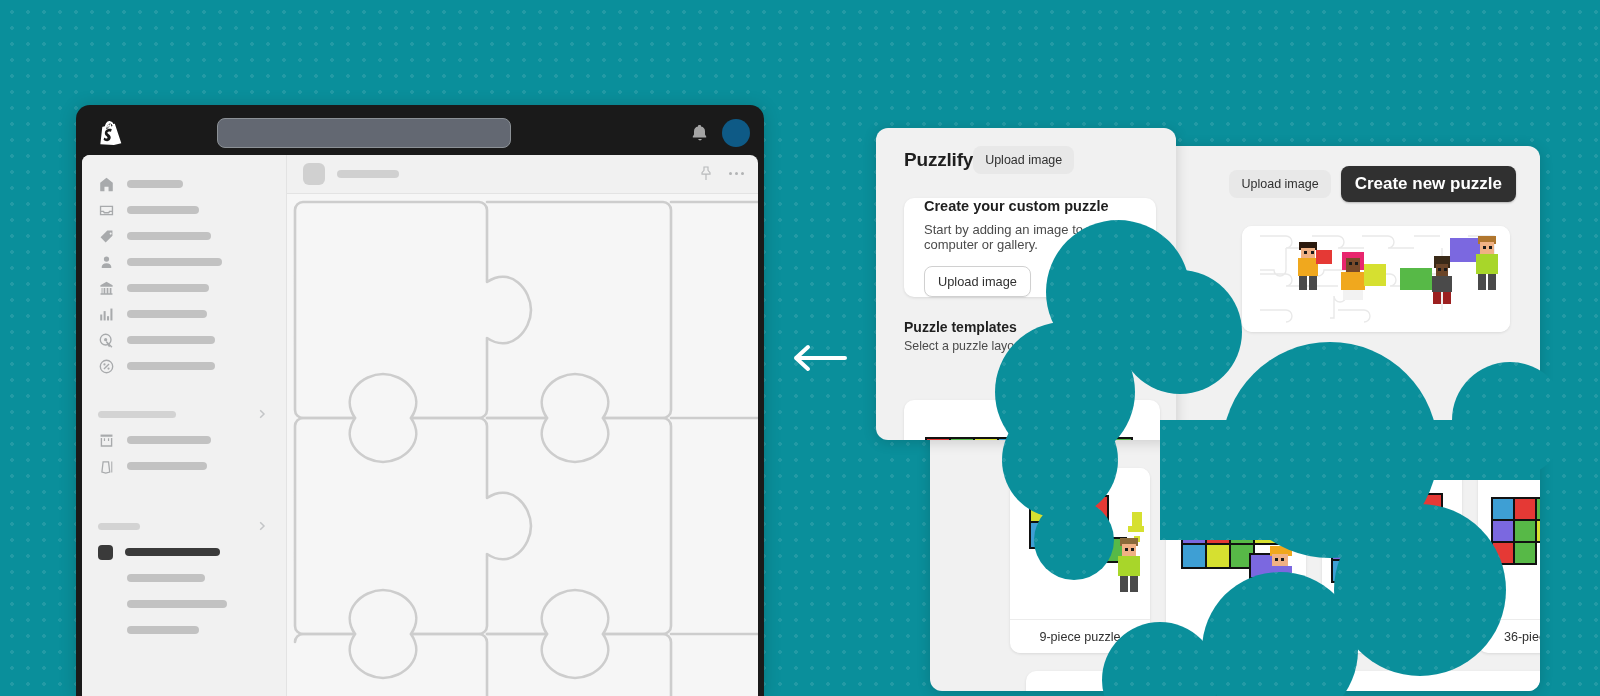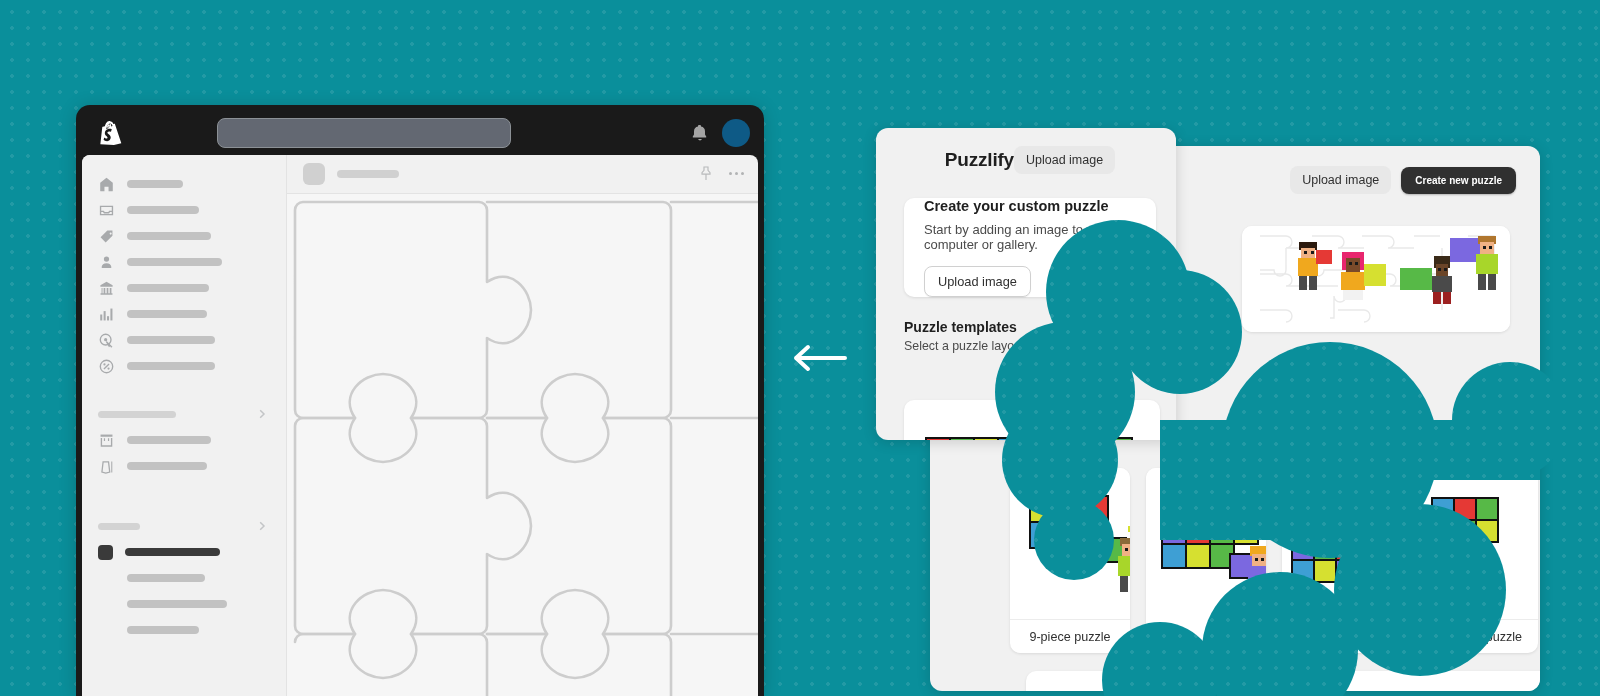--- a/index.html
+++ b/index.html
@@ -125,32 +125,32 @@
   
   .panel-back {
     left: 70px; top: 26px; width: 610px; height: 545px;
   }
   
   .panel-front {
     left: 16px; top: 8px; width: 300px; height: 312px;
   }
 
   .panel-head {
-    display: flex; align-items: center; justify-content: center;
+    display: flex; align-items: center; justify-content: flex-start;
     padding: 18px 20px 10px 28px;
   }
   .panel-title { font-size: 19px; font-weight: 700; color: #1f1f1f; letter-spacing: -0.2px; }
   .btn-secondary {
     background: #e8e8e8; color: #303030;
     font-size: 12.5px; padding: 7px 12px; border-radius: 8px;
     border: none; white-space: nowrap;
   }
   .btn-primary {
     background: #303030; color: #ffffff;
-    font-size: 10px; font-weight: 600;
+    font-size: 17px; font-weight: 600;
     padding: 8px 14px; border-radius: 8px; border: none;
     white-space: nowrap;
     box-shadow: 0 1px 2px rgba(0,0,0,0.25);
   }
   .head-actions { display: flex; align-items: center; gap: 10px; }
 
   .card {
     background: #ffffff; border-radius: 10px;
     box-shadow: 0 1px 3px rgba(0,0,0,0.10);
   }
@@ -170,21 +170,21 @@
   
   .hero-card {
     position: absolute; left: 312px; top: 80px; width: 268px; height: 106px;
     background: #fff; border-radius: 10px; overflow: hidden;
     box-shadow: 0 1px 3px rgba(0,0,0,0.10);
   }
 
   
   .tpl-row { position: absolute; left: 80px; top: 322px; display: flex; gap: 16px; }
   .tpl-card {
-    width: 120px; height: 185px;
+    width: 140px; height: 185px;
     background: #fff; border-radius: 10px;
     box-shadow: 0 1px 3px rgba(0,0,0,0.10);
     display: flex; flex-direction: column; overflow: hidden;
   }
   .tpl-art { flex: 1 1 auto; position: relative; }
   .tpl-label {
     border-top: 1px solid #ececec;
     height: 38px; display: flex; align-items: center; justify-content: center;
     font-size: 12.6px; color: #303030;
   }

